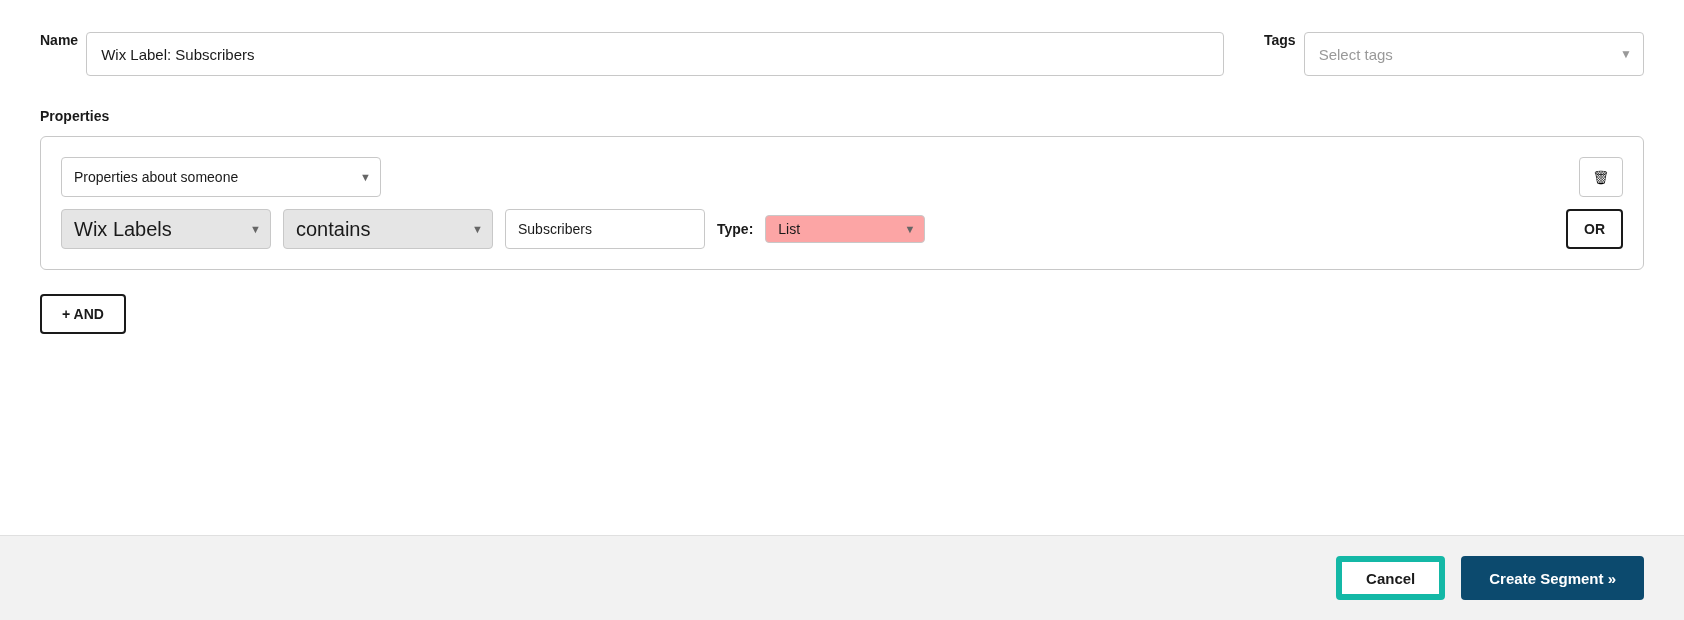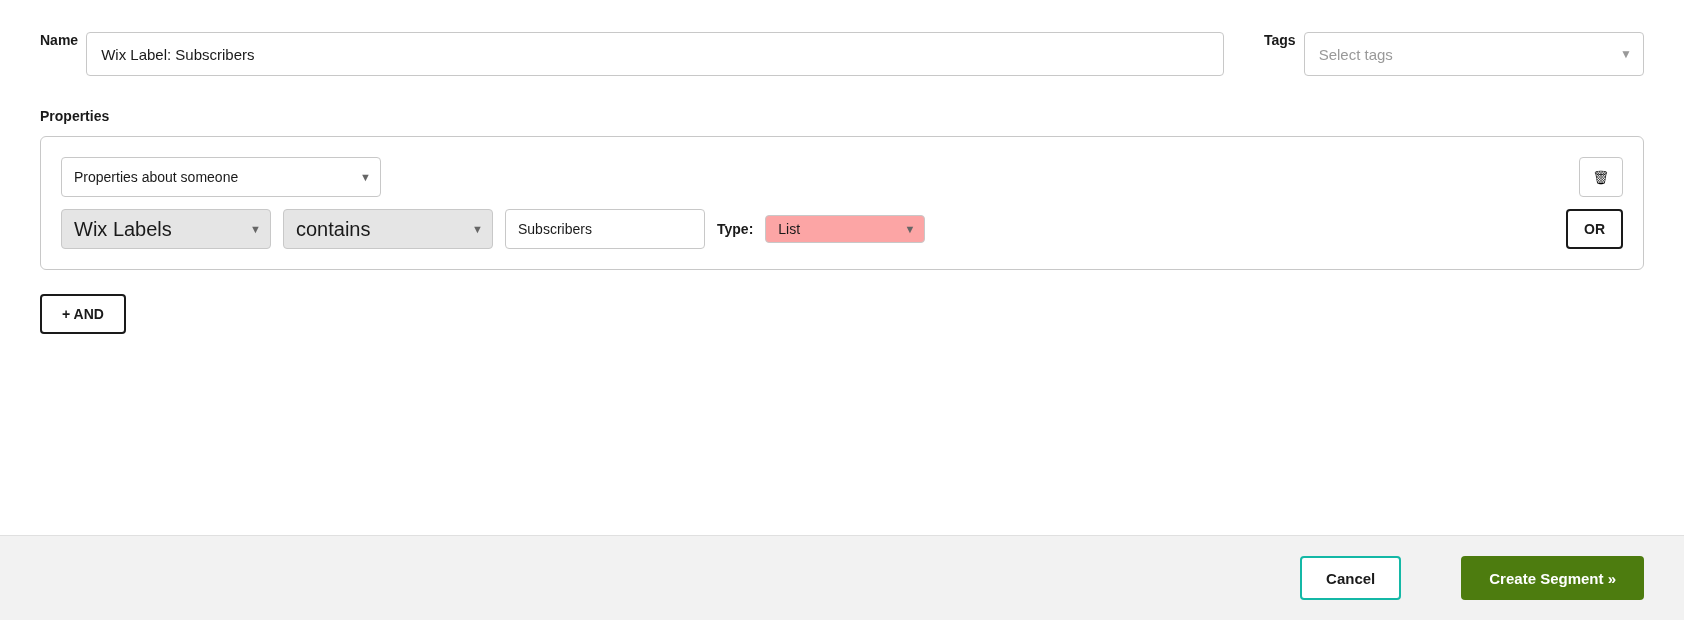--- a/index.html
+++ b/index.html
@@ -250,43 +250,42 @@
       display: flex;
       align-items: center;
       justify-content: flex-end;
       gap: 16px;
       border-top: 1px solid #e0e0e0;
     }
 
     .cancel-button {
       height: 44px;
       padding: 0 24px;
-      border: 2px solid #14b8a6;
+      border: 6px solid #14b8a6;
       border-radius: 4px;
       background: #ffffff;
       font-size: 15px;
       font-weight: 600;
       color: #1a1a1a;
       cursor: pointer;
     }
 
     .create-button {
       height: 44px;
       padding: 0 28px;
       border: none;
       border-radius: 4px;
-      background: #4d7c0f;
+      background: #0c4a6e;
       font-size: 15px;
       font-weight: 700;
       color: #ffffff;
       cursor: pointer;
       display: flex;
       align-items: center;
       gap: 8px;
-      margin-left: 44px;
     }
 
     .row1-spacer {
       flex: 1;
     }
 
     .condition-row-2 {
       display: flex;
       align-items: center;
       gap: 12px;

